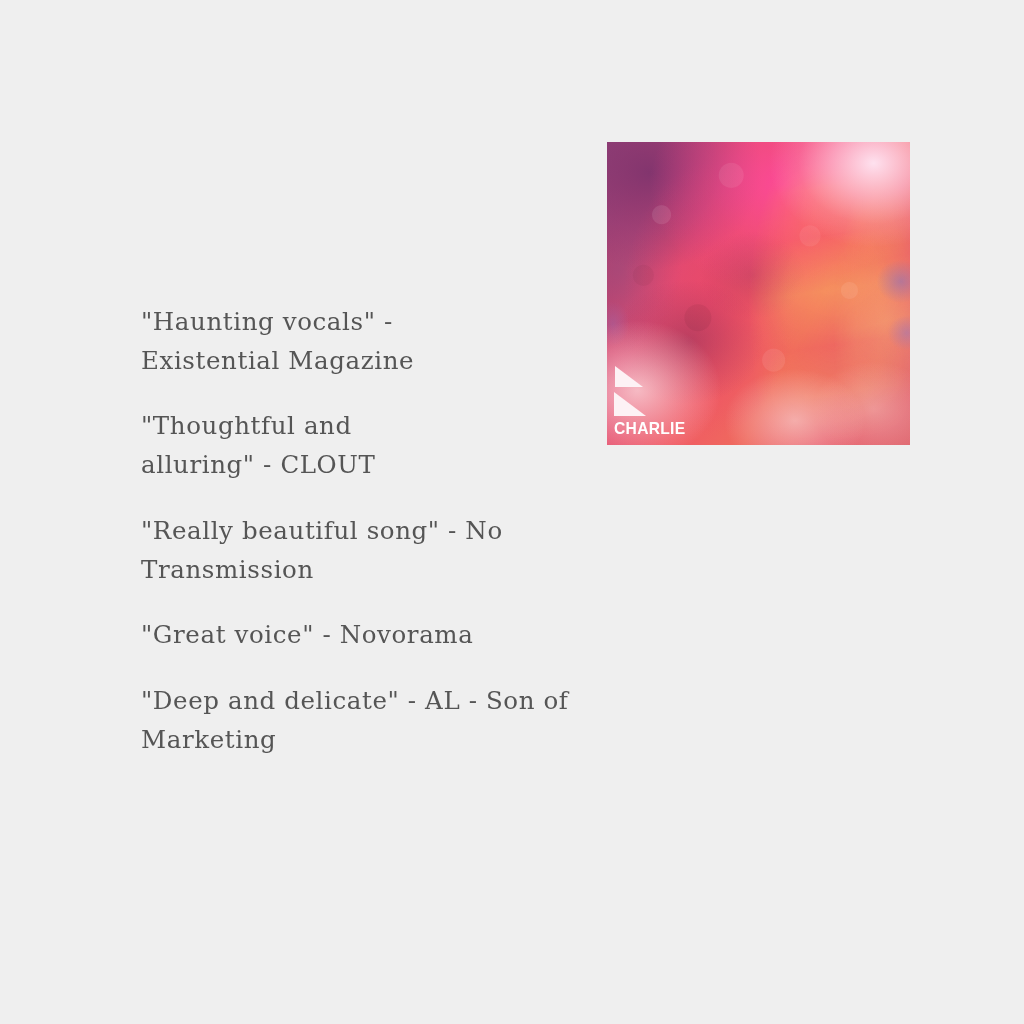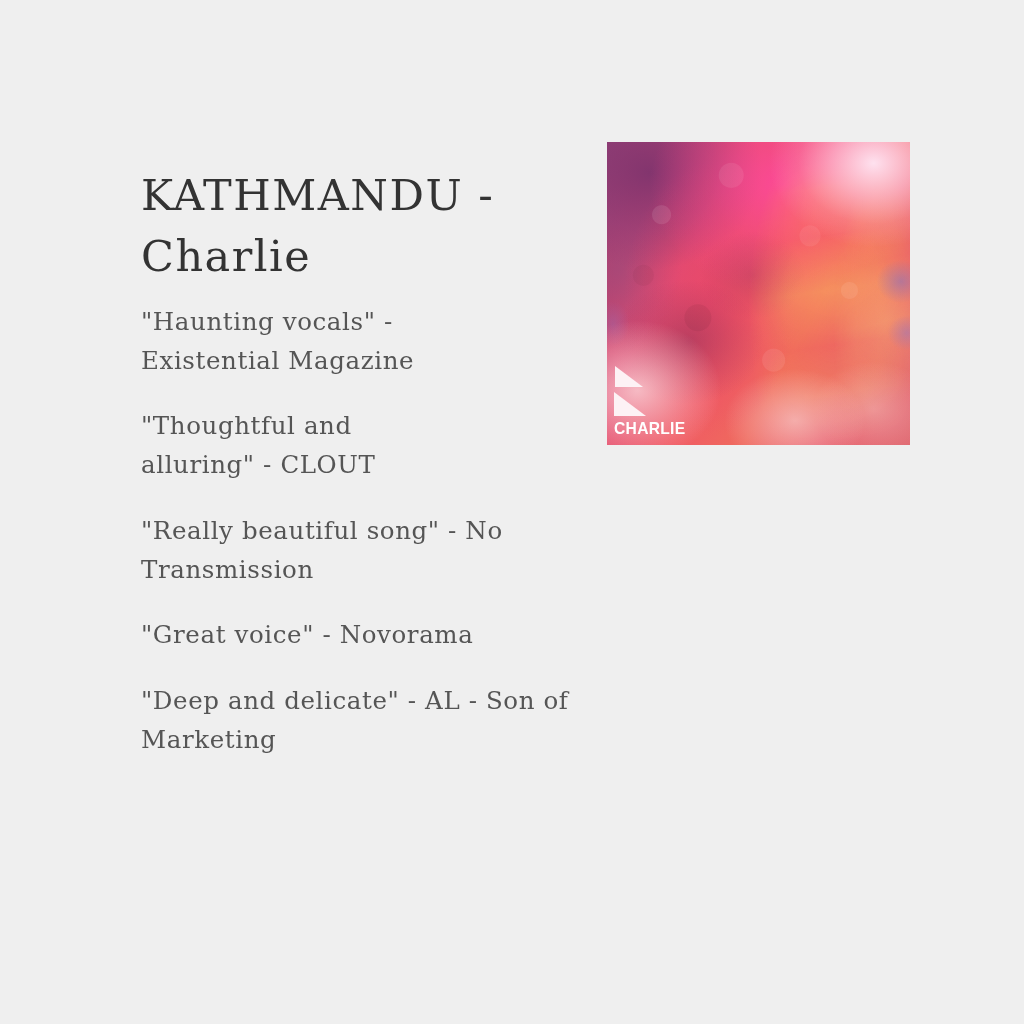--- a/index.html
+++ b/index.html
@@ -226,22 +226,20 @@
     line-height: 1;
     transform: scaleX(0.95);
     transform-origin: left center;
   }
 </style>
 </head>
 <body>
 
 <div class="page">
 
-  <h1 class="release-title">KATHMANDU -
-Charlie</h1>
 
   <div class="quote-list">
     <p class="quote-item">"Haunting vocals" -
 Existential Magazine</p>
     <p class="quote-item">"Thoughtful and
 alluring" - CLOUT</p>
     <p class="quote-item">"Really beautiful song" - No
 Transmission</p>
     <p class="quote-item">"Great voice" - Novorama</p>
     <p class="quote-item">"Deep and delicate" - AL - Son of

